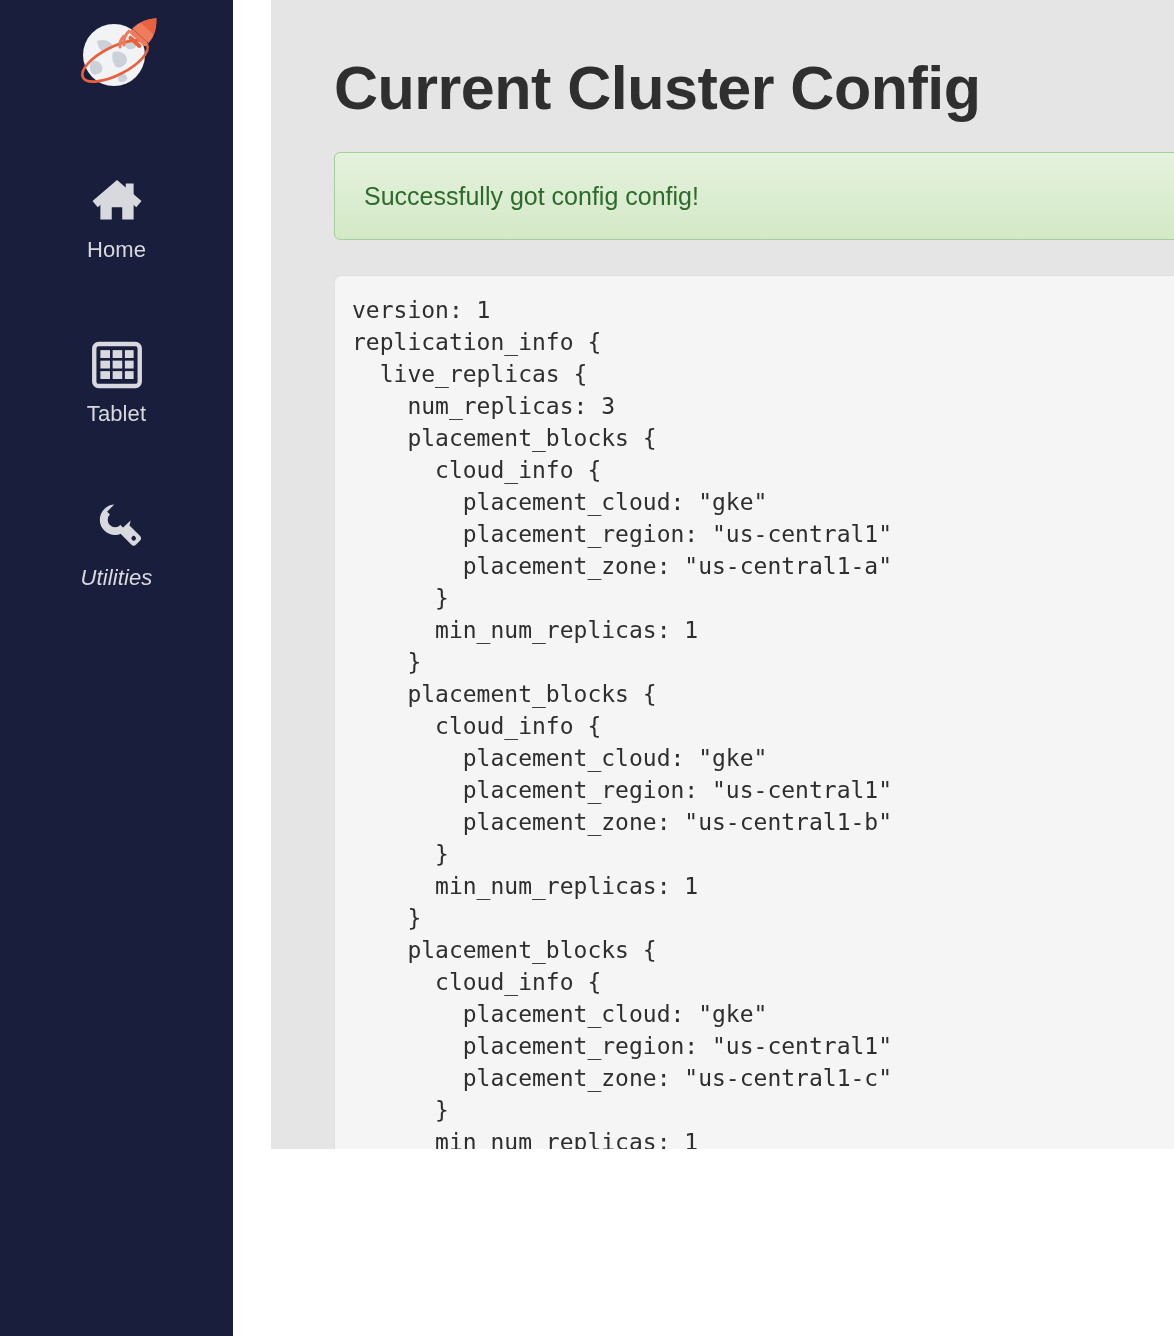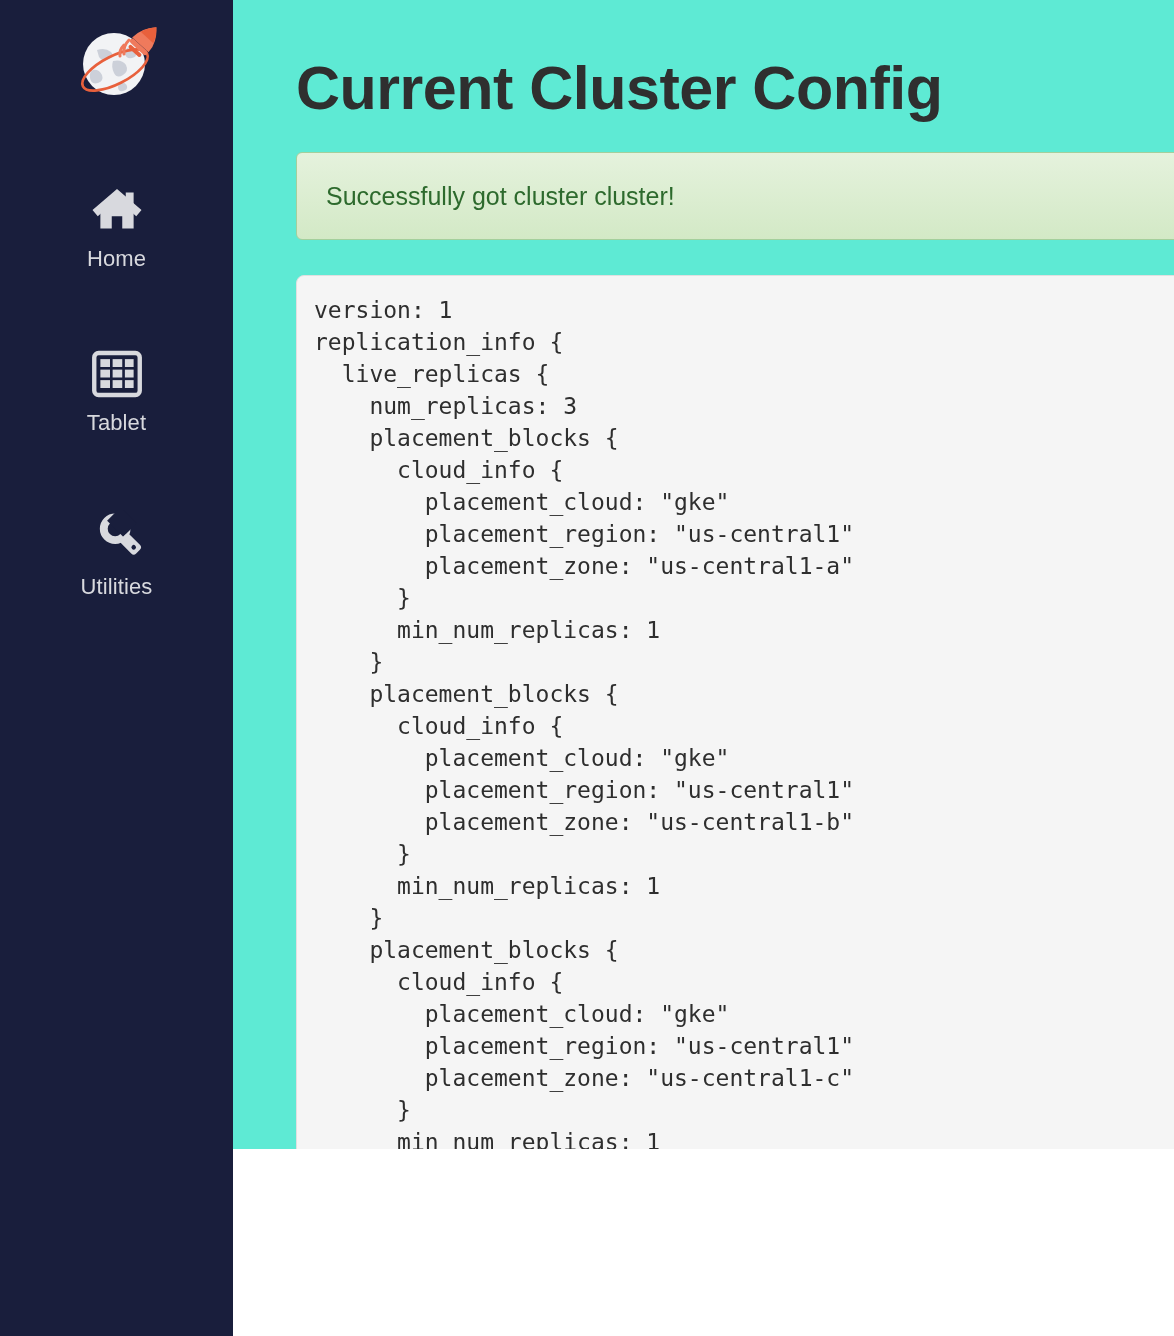--- a/index.html
+++ b/index.html
@@ -22,41 +22,41 @@
 
   
   .sidebar {
     width: 233px;
     min-width: 233px;
     height: 1336px;
     background: #191E3C;
     display: flex;
     flex-direction: column;
     align-items: center;
-    padding-top: 14px;
+    padding-top: 5px;
   }
 
   .brand-logo {
     width: 100px;
     height: 100px;
     display: block;
     margin-bottom: 58px;
   }
 
   .nav-item {
     width: 233px;
     display: flex;
     flex-direction: column;
     align-items: center;
     text-decoration: none;
     padding: 10px 0 6px 0;
     margin-bottom: 58px;
     cursor: pointer;
   }
-  .nav-item:last-child { margin-bottom: 16px; }
+  .nav-item:last-child { margin-bottom: 16px; font-style: italic; }
 
   .nav-icon {
     display: block;
     width: 56px;
     height: 56px;
     margin-bottom: 8px;
   }
 
   .nav-label {
     color: #d8d9de;
@@ -64,24 +64,25 @@
     line-height: 26px;
     font-family: "Liberation Sans", sans-serif;
     letter-spacing: 0.1px;
     text-align: center;
   }
 
   
   .content {
     flex: 1 1 auto;
     height: 1149px;
-    background: #5eead4;
+    background: #e5e5e5;
     padding: 0;
     position: relative;
     overflow: hidden;
+    margin-left: 38px;
   }
 
   .page-title {
     margin: 0;
     padding: 54px 0 0 63px;
     font-size: 61px;
     line-height: 68px;
     font-weight: bold;
     color: #2f2f2f;
     letter-spacing: -0.5px;
@@ -206,21 +207,21 @@
       <span class="nav-label">Utilities</span>
     </a>
 
   </nav>
 
   <main class="content">
 
     <h1 class="page-title">Current Cluster Config</h1>
 
     <div class="alert-success">
-      <span class="alert-text">Successfully got cluster cluster!</span>
+      <span class="alert-text">Successfully got config config!</span>
     </div>
 
     <div class="code-card">
       <pre class="code-pre">version: 1
 replication_info {
   live_replicas {
     num_replicas: 3
     placement_blocks {
       cloud_info {
         placement_cloud: "gke"

